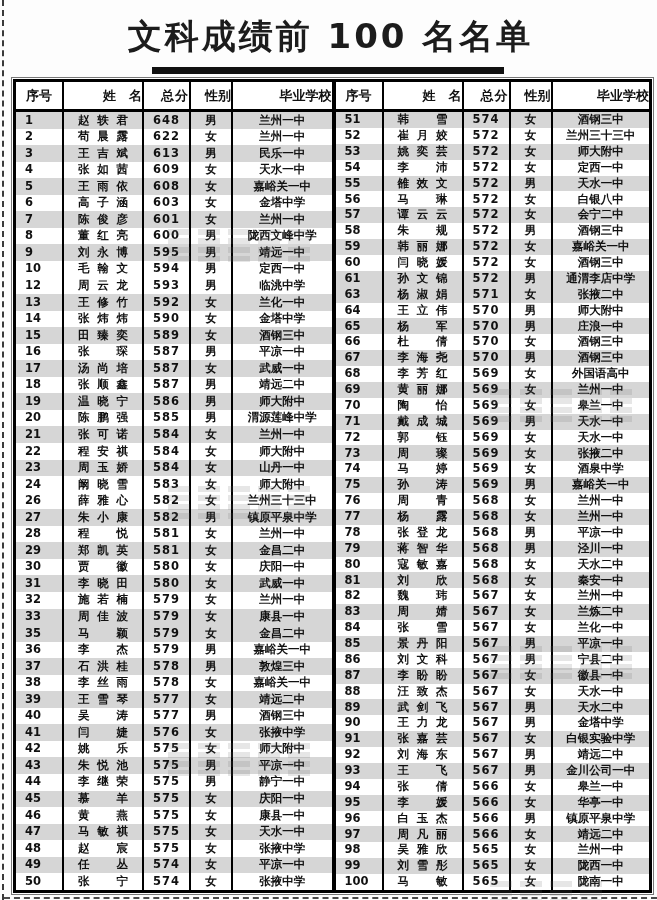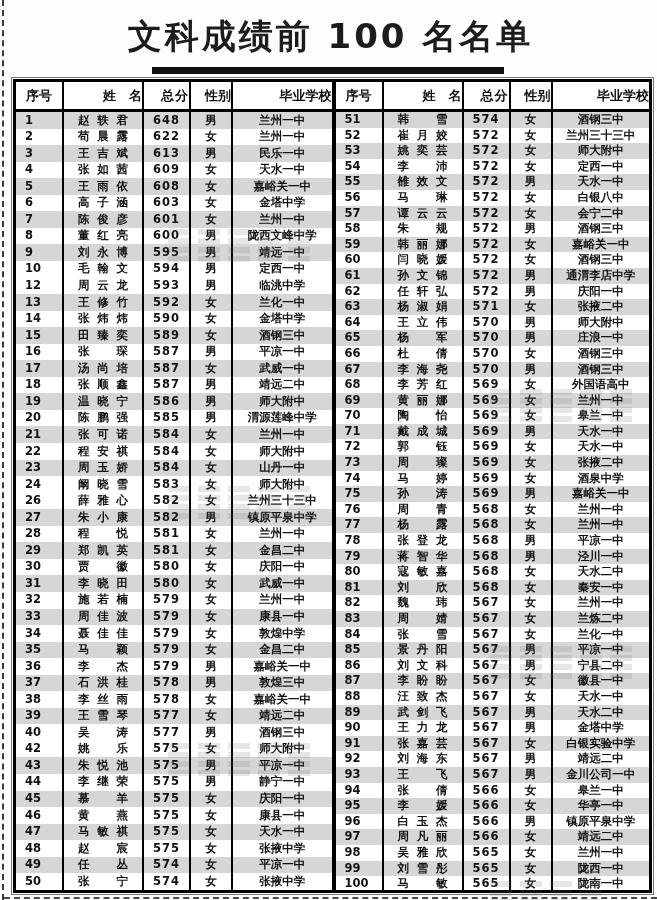--- a/index.html
+++ b/index.html
@@ -289,27 +289,20 @@
           <td class="c-gender">女</td>
           <td class="c-school">兰州一中</td>
         </tr>
         <tr class="stripe">
           <td class="c-num">33</td>
           <td class="c-name"><span class="name-inner">周佳波</span></td>
           <td class="c-score">579</td>
           <td class="c-gender">女</td>
           <td class="c-school">康县一中</td>
         </tr>
-        <tr>
-          <td class="c-num">34</td>
-          <td class="c-name"><span class="name-inner">聂佳佳</span></td>
-          <td class="c-score">579</td>
-          <td class="c-gender">女</td>
-          <td class="c-school">敦煌中学</td>
-        </tr>
         <tr class="stripe">
           <td class="c-num">35</td>
           <td class="c-name"><span class="name-inner">马颖</span></td>
           <td class="c-score">579</td>
           <td class="c-gender">女</td>
           <td class="c-school">金昌二中</td>
         </tr>
         <tr>
           <td class="c-num">36</td>
           <td class="c-name"><span class="name-inner">李杰</span></td>
@@ -337,20 +330,27 @@
           <td class="c-score">577</td>
           <td class="c-gender">女</td>
           <td class="c-school">靖远二中</td>
         </tr>
         <tr>
           <td class="c-num">40</td>
           <td class="c-name"><span class="name-inner">吴涛</span></td>
           <td class="c-score">577</td>
           <td class="c-gender">男</td>
           <td class="c-school">酒钢三中</td>
+        </tr>
+        <tr class="stripe">
+          <td class="c-num">41</td>
+          <td class="c-name"><span class="name-inner">闫婕</span></td>
+          <td class="c-score">576</td>
+          <td class="c-gender">女</td>
+          <td class="c-school">张掖中学</td>
         </tr>
         <tr>
           <td class="c-num">42</td>
           <td class="c-name"><span class="name-inner">姚乐</span></td>
           <td class="c-score">575</td>
           <td class="c-gender">女</td>
           <td class="c-school">师大附中</td>
         </tr>
         <tr class="stripe">
           <td class="c-num">43</td>
@@ -490,27 +490,20 @@
           <td class="c-score">572</td>
           <td class="c-gender">女</td>
           <td class="c-school">酒钢三中</td>
         </tr>
         <tr class="stripe">
           <td class="c-num">61</td>
           <td class="c-name"><span class="name-inner">孙文锦</span></td>
           <td class="c-score">572</td>
           <td class="c-gender">男</td>
           <td class="c-school">通渭李店中学</td>
-        </tr>
-        <tr>
-          <td class="c-num">62</td>
-          <td class="c-name"><span class="name-inner">任轩弘</span></td>
-          <td class="c-score">572</td>
-          <td class="c-gender">男</td>
-          <td class="c-school">庆阳一中</td>
         </tr>
         <tr class="stripe">
           <td class="c-num">63</td>
           <td class="c-name"><span class="name-inner">杨淑娟</span></td>
           <td class="c-score">571</td>
           <td class="c-gender">女</td>
           <td class="c-school">张掖二中</td>
         </tr>
         <tr>
           <td class="c-num">64</td>

